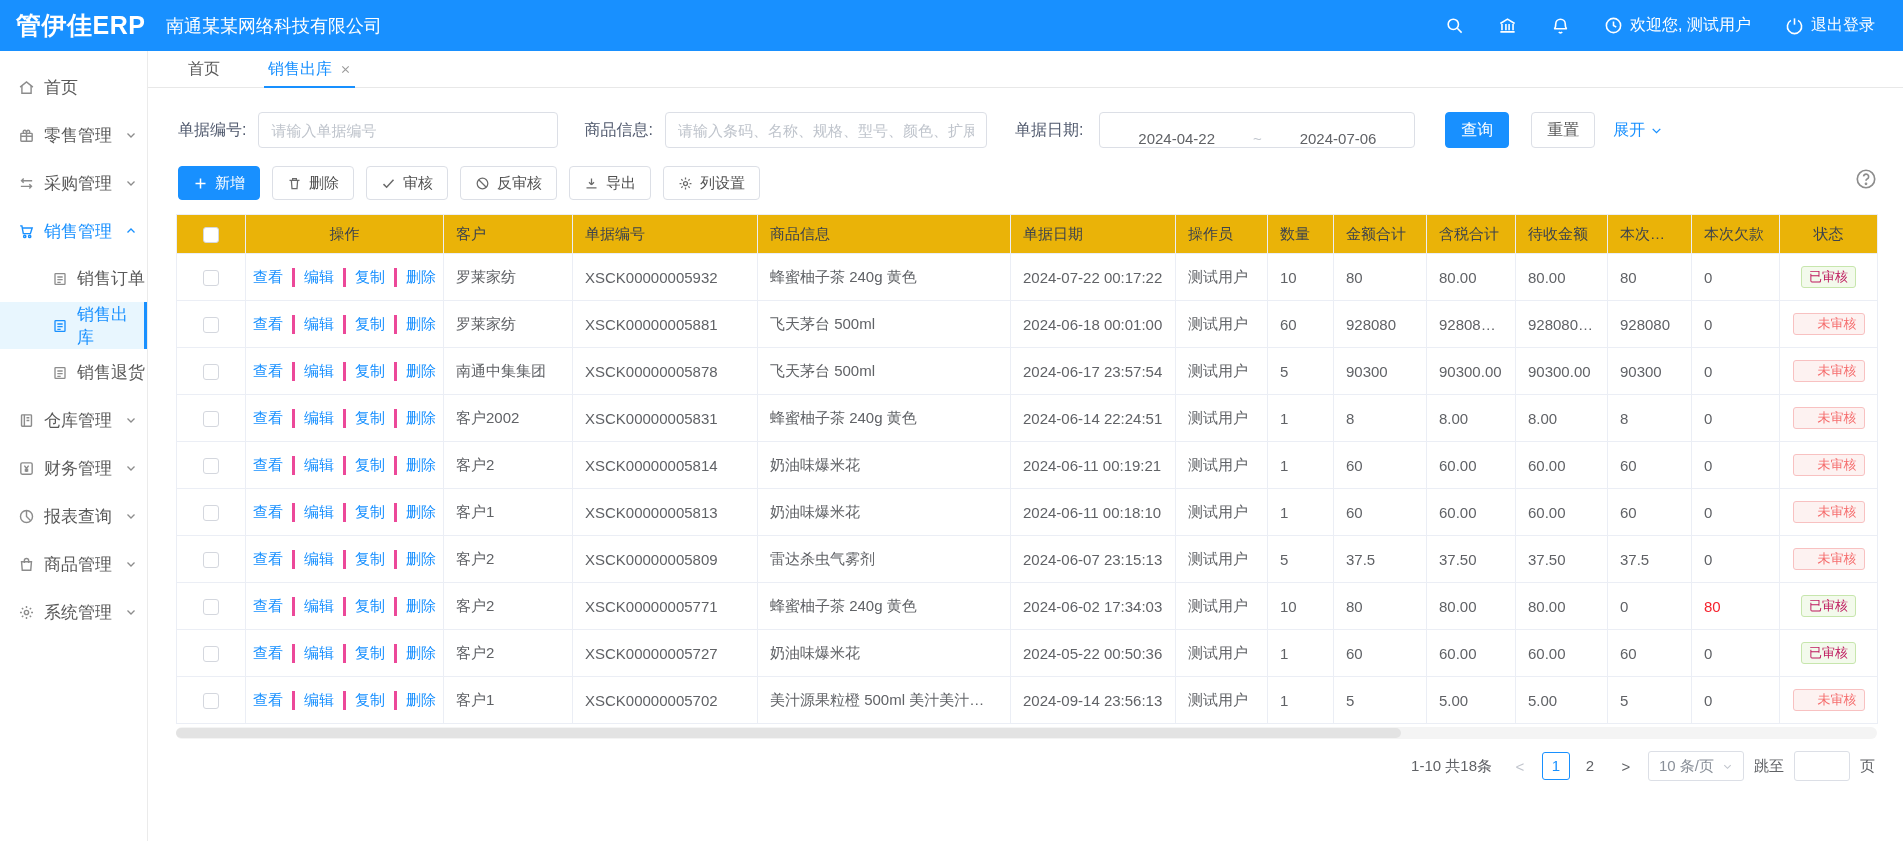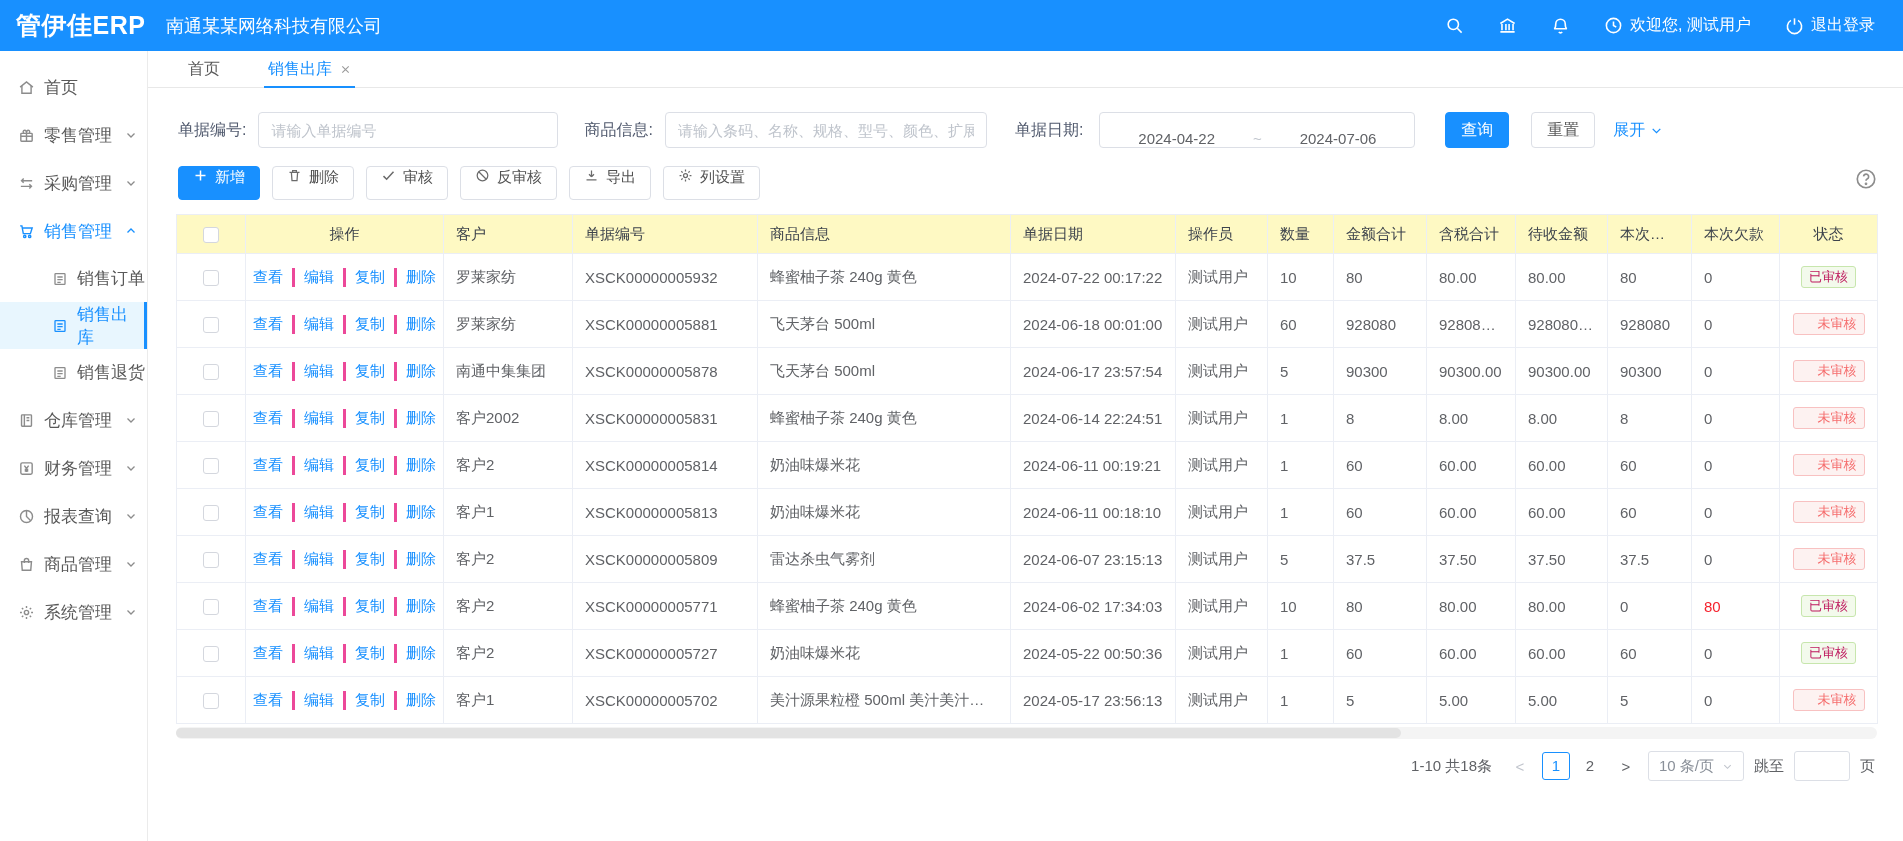--- a/index.html
+++ b/index.html
@@ -53,34 +53,34 @@
   .btn { height:36px; border-radius:4px; border:1px solid #dcdfe6; background:#fff;
     font-size:16px; color:#595959; cursor:pointer; padding:0 15px;
     font-family:"Liberation Sans","DejaVu Sans",sans-serif; }
   .btn.primary { background:#1890ff; border-color:#1890ff; color:#fff; }
   .expand-link { color:#1890ff; font-size:16px; display:flex; align-items:center; gap:5px; cursor:pointer; }
   .expand-link .icon { width:13px; height:13px; }
 
   
   .toolbar { display:flex; align-items:center; gap:12px; padding:18px 0 14px 30px; position:relative; }
   .tbtn { height:34px; border-radius:4px; border:1px solid #dcdfe6; background:#fff; cursor:pointer;
-    font-size:15px; color:#515151; display:inline-flex; gap:7px; padding:1px 14px;
+    font-size:15px; color:#515151; display:inline-flex; align-items:center; gap:7px; padding:8px 14px;
     font-family:"Liberation Sans","DejaVu Sans",sans-serif; }
   .tbtn .icon { width:15px; height:15px; color:#6b6b6b; }
   .tbtn.primary { background:#1890ff; border-color:#1890ff; color:#fff; }
   .tbtn.primary .icon { color:#fff; }
   .help-circle { position:absolute; right:26px; top:20px; width:22px; height:22px; color:#8c8c8c; cursor:pointer; }
 
   
   .table-wrap { padding-left:28px; }
   table { border-collapse:collapse; table-layout:fixed; width:1701px; font-size:15px; }
   th, td { border:1px solid #ebeef5; border-left:none; border-right:1px solid #ebeef5; overflow:hidden;
     white-space:nowrap; text-overflow:ellipsis; }
   table { border-left:1px solid #ebeef5; }
-  thead th { height:39px; background:#fef9c3; font-weight:normal; color:#3d434c; text-align:left; padding:0 12px; }
+  thead th { height:39px; background:#eab308; font-weight:normal; color:#3d434c; text-align:left; padding:0 12px; }
   thead th.center, td.center { text-align:center; padding:0 4px; }
   tbody td { height:47px; color:#606266; padding:0 12px; background:#fff; }
   .cb { display:inline-block; width:16px; height:16px; border:1px solid #d4d7de; border-radius:3px; background:#fff; cursor:pointer; vertical-align:middle; }
   .ops { display:flex; align-items:center; justify-content:center; gap:0; }
   .ops a { color:#1890ff; text-decoration:none; cursor:pointer; padding:0 9px; position:relative; }
   .ops a + a { border-left:3px solid #ec4899; }
   td .red { color:#f5222d; }
   .badge { display:inline-block; font-size:13px; line-height:20px; padding:0 7px; border-radius:3px; border:1px solid; }
   .badge.approved { color:#be185d; background:#f3faec; border-color:#c7e6ad; }
   .badge.unapproved { color:#f56c6c; background:#fdf2f1; border-color:#f8c1c1;padding-left:24px; }
@@ -648,21 +648,21 @@
                 <span class="ops">
                   <a>查看</a>
                   <a>编辑</a>
                   <a>复制</a>
                   <a>删除</a>
                 </span>
               </td>
               <td>客户1</td>
               <td>XSCK00000005702</td>
               <td>美汁源果粒橙 500ml 美汁美汁美汁...</td>
-              <td>2024-05-17 23:56:13</td>
+              <td>2024-09-14 23:56:13</td>
               <td>测试用户</td>
               <td>1</td>
               <td>5</td>
               <td>5.00</td>
               <td>5.00</td>
               <td>5</td>
               <td>0</td>
               <td class="center"><span class="badge unapproved">未审核</span></td>
             </tr>
           </tbody>

